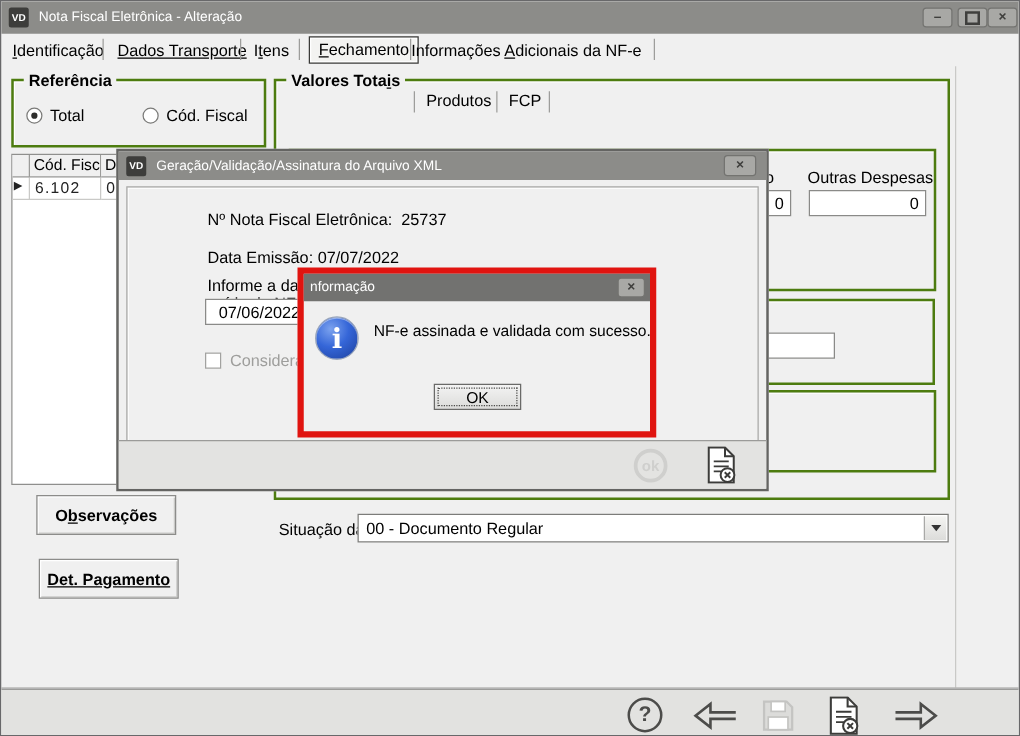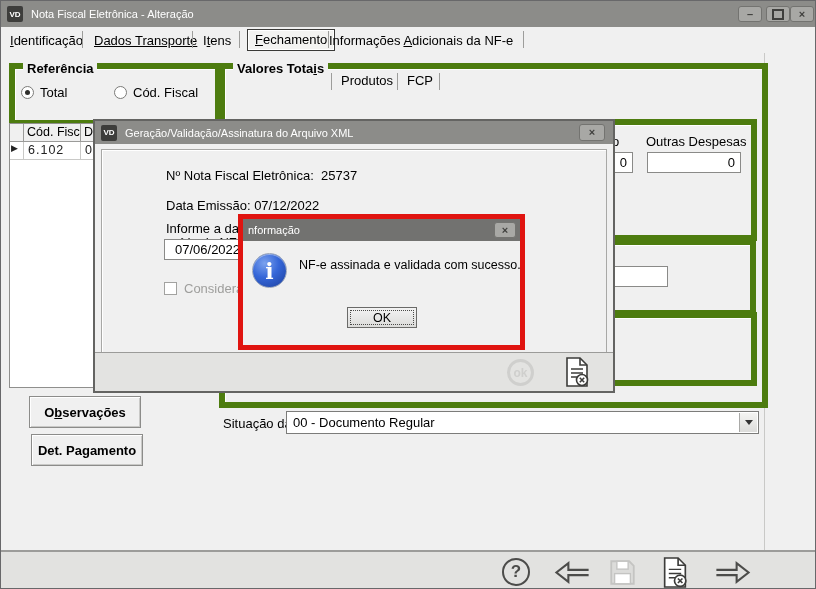--- a/index.html
+++ b/index.html
@@ -15,21 +15,21 @@
   .title-text{color:#fff;font-size:11px;white-space:nowrap;}
   .winbtn{width:24px;height:16px;background:#a8a8a5;border:1px solid #737370;border-radius:3px;
     color:#3f3f3d;font-weight:bold;font-size:11px;line-height:14px;text-align:center;box-sizing:border-box;}
   .maxbox{display:inline-block;width:8px;height:7px;border:2px solid #3f3f3d;margin-top:2px;}
   
   .tab{top:31px;height:18px;line-height:18px;white-space:nowrap;cursor:default;}
   .tabsep{top:30px;width:1px;height:17px;background:#9d9d9b;}
   .tab-active{top:28px;height:20px;line-height:20px;border:1px solid #3a3a38;background:#f3f3f1;
     padding:0 7px;box-shadow:inset 0 0 0 1px #fff;}
   
-  .gbox{border:6px solid #4d7c0f;box-shadow:inset 1px 1px 0 #fff;}
+  .gbox{border:2px solid #4d7c0f;box-shadow:inset 1px 1px 0 #fff;}
   .glabel{position:absolute;top:-8px;left:8px;background:#f0f0f0;padding:0 4px;font-weight:bold;white-space:nowrap;}
   
   .radio{width:13px;height:13px;border:1px solid #7b7b79;border-radius:50%;background:#fff;box-sizing:border-box;}
   .radio .dot{position:absolute;left:3px;top:3px;width:5px;height:5px;border-radius:50%;background:#2e2e2c;}
   .checkbox{width:13px;height:13px;border:1px solid #a2a2a0;background:#fff;box-sizing:border-box;}
   .field{background:#fff;border:1px solid #8a8a88;box-sizing:border-box;line-height:19px;}
   .num{text-align:right;padding-right:5px;}
   .btn3d{background:#f0f0f0;border:1px solid #8c8c8a;box-shadow:inset 1px 1px 0 #fff,inset -1px -1px 0 #c9c9c7;
     font-weight:bold;display:flex;align-items:center;justify-content:center;cursor:default;}
   .combo{background:#fff;border:1px solid #7c7c7a;line-height:21px;padding-left:6px;box-sizing:border-box;}
@@ -131,21 +131,21 @@
       <div class="gc" style="width:57px;">6.102</div>
       <div class="gc" style="flex:1;">00</div>
     </div>
   </div>
 
   <div class="abs btn3d" style="left:28px;top:395px;width:110px;height:30px;">
     <span>O</span>
       <span class="u">b</span>
       <span>servações</span>
   </div>
-  <div class="abs btn3d" style="left:30px;top:433px;width:110px;height:30px;">Det. Pagamento</div>
+  <div class="abs btn3d" style="left:30px;top:446px;width:110px;height:30px;text-decoration:underline;">Det. Pagamento</div>
 
   <span class="abs" style="left:222px;top:415px;">Situação da NF:</span>
   <div class="abs combo" style="left:285px;top:410px;width:473px;height:23px;">
     <span>00 - Documento Regular</span>
     <span class="combo-arrow">
         <span class="tri-down"></span>
       </span>
   </div>
 
   <div class="abs bottombar"></div>
@@ -170,21 +170,21 @@
   </svg>
 
   <div class="abs dialog" style="left:92px;top:118px;width:522px;height:274px;">
     <div class="dlg-titlebar">
       <span class="vd-badge">VD</span>
       <span class="title-text">Geração/Validação/Assinatura do Arquivo XML</span>
     </div>
     <div class="abs winbtn" style="right:8px;top:3px;width:26px;height:17px;line-height:15px;">×</div>
     <div class="abs dlg-panel" style="left:6px;top:28px;width:504px;height:202px;"></div>
     <span class="abs pre" style="left:71px;top:47px;">Nº Nota Fiscal Eletrônica:  25737</span>
-    <span class="abs" style="left:71px;top:77px;">Data Emissão: 07/12/2022</span>
+    <span class="abs" style="left:71px;top:77px;">Data Emissão: 07/07/2022</span>
     <span class="abs" style="left:71px;top:100px;">Informe a data de</span>
     <span class="abs" style="left:71px;top:114px;">saída da NF-e:</span>
     <div class="abs field" style="left:69px;top:118px;width:100px;height:21px;padding-left:10px;">07/06/2022</div>
     <div class="abs checkbox" style="left:69px;top:161px;"></div>
     <span class="abs dim-label" style="left:89px;top:160px;">Considera de</span>
     <div class="dlg-bottombar"></div>
     <div class="abs ok-circle" style="left:412px;top:238px;">ok</div>
     <svg class="abs" style="left:470px;top:236px;" width="24" height="30" viewBox="0 0 24 30">
       <path d="M2 1 h13 l7 7 v21 h-20 z" fill="#fff" stroke="#3c3c3a" stroke-width="1.6"></path>
       <path d="M15 1 v7 h7" fill="none" stroke="#3c3c3a" stroke-width="1.6"></path>

